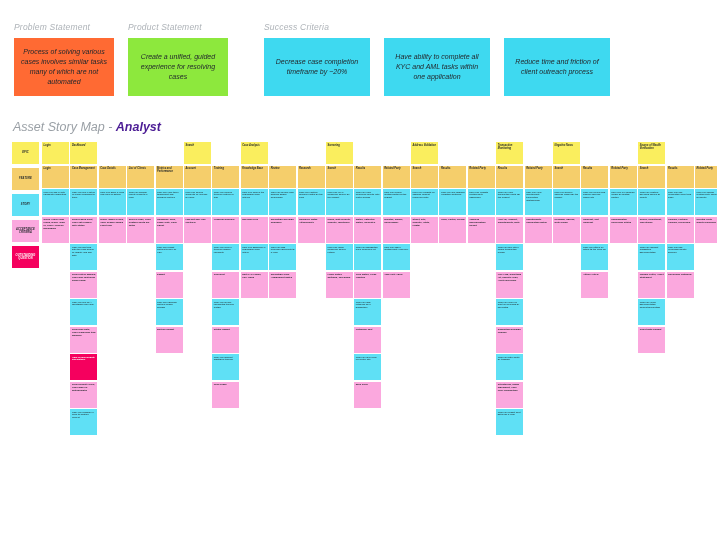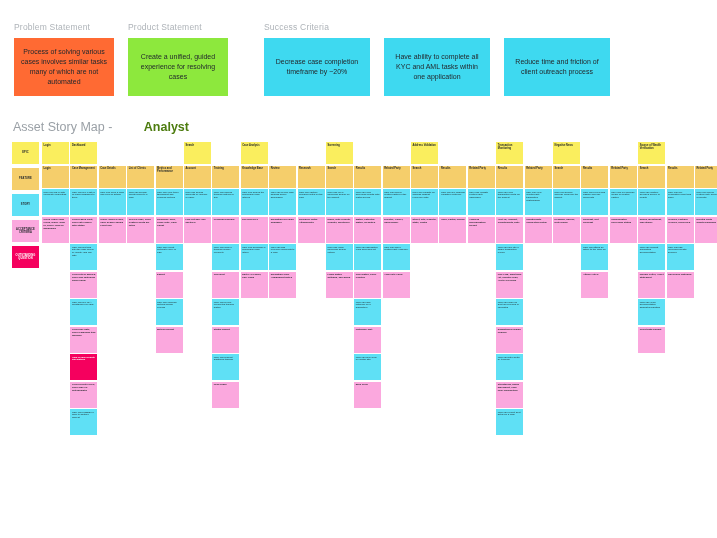--- a/index.html
+++ b/index.html
@@ -4,21 +4,21 @@
 <style>
   html,body{margin:0;padding:0;}
   body{
     width:717px;height:538px;
     background:#ffffff;
     font-family:"Liberation Sans", sans-serif;
     color:#222;
     overflow:hidden;
     position:relative;
   }
-  .canvas{position:relative;width:624px;height:538px;}
+  .canvas{position:relative;width:624px;height:538px;font-style:italic;}
 
   
   .stmt-band{position:absolute;left:0;top:0;width:717px;height:118px;}
   .stmt-group{position:absolute;top:22px;}
   .stmt-title{
     font-size:8.5px;color:#aeb3b8;letter-spacing:.2px;
     margin-bottom:6px;white-space:nowrap;
   }
   .stmt-cards{display:flex;gap:14px;}
   .stmt-card{
@@ -30,21 +30,21 @@
   .stmt-card.wide{width:106px;}
   .c-orange{background:#FF6A33;}
   .c-green{background:#8DE83D;}
   .c-cyan{background:#3ED9F0;}
 
   
   .map-title{
     position:absolute;left:13px;top:120px;
     font-size:12.5px;color:#9aa0a6;
   }
-  .map-title b{color:#4d7c0f;font-weight:bold;margin-left:28px;}
+  .map-title b{color:#4c1d95;font-weight:bold;}
 
   
   .legend{position:absolute;left:12px;top:142px;width:28px;}
   .legend-card{
     width:27px;margin-bottom:4px;
     display:flex;align-items:center;justify-content:center;
     text-align:center;box-sizing:border-box;
     font-size:2.6px;line-height:1.25;font-weight:bold;
     color:#22262a;letter-spacing:.1px;padding:1px;
     word-break:break-word;

